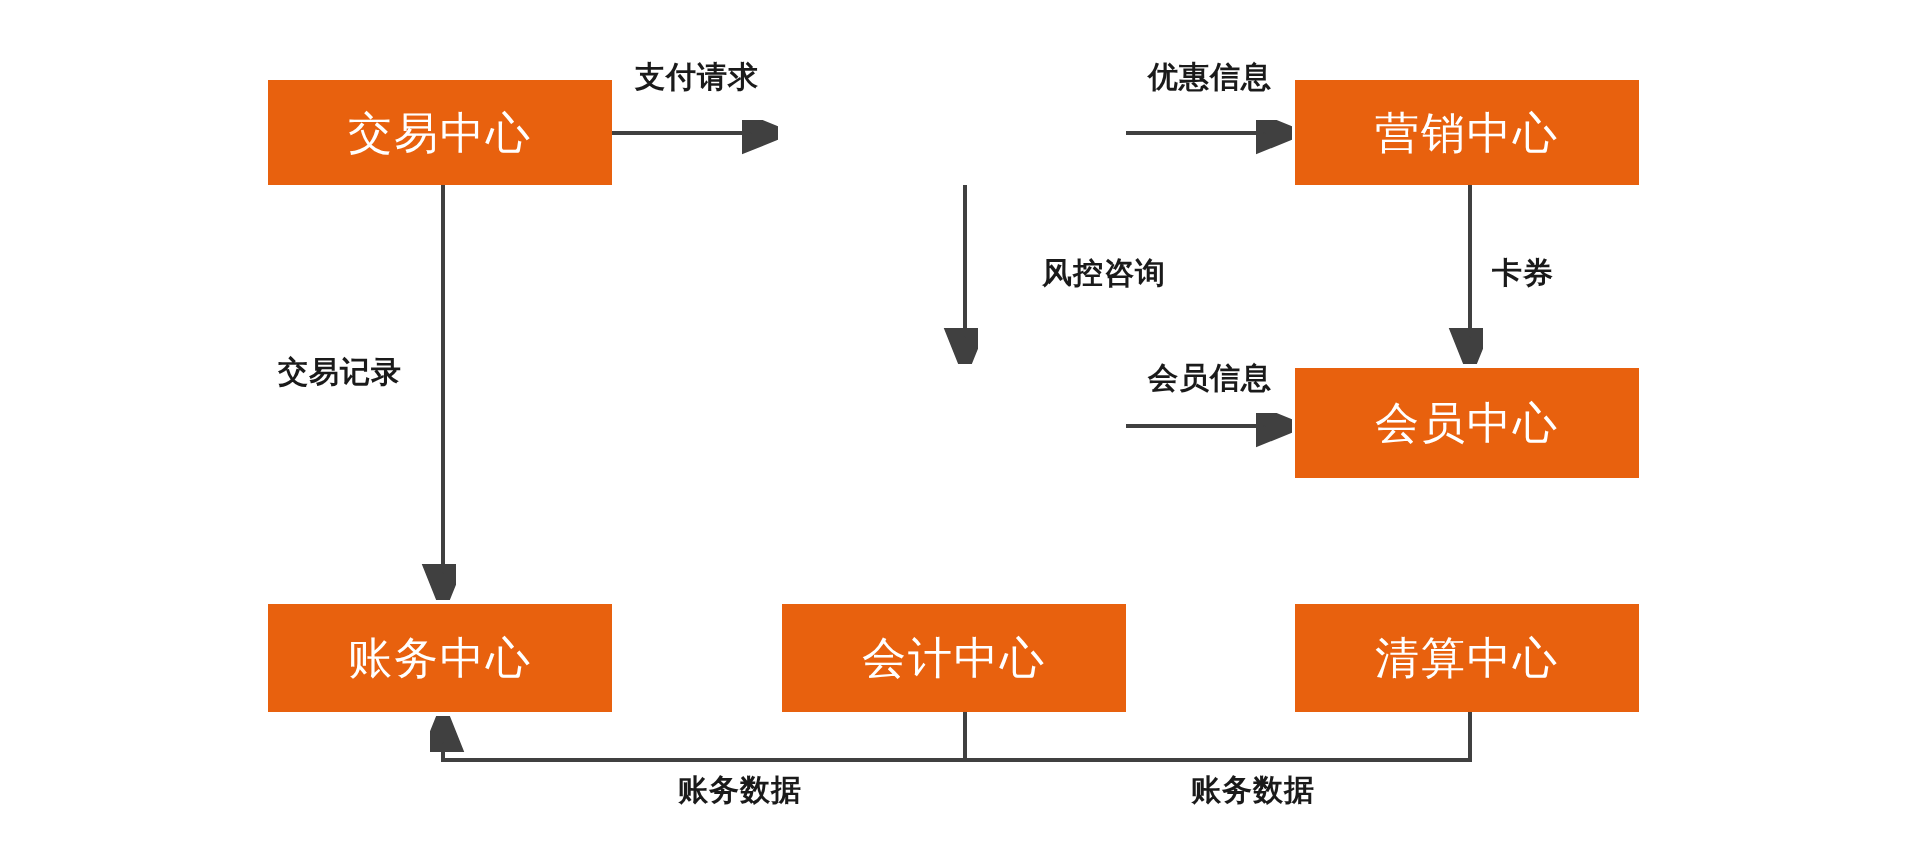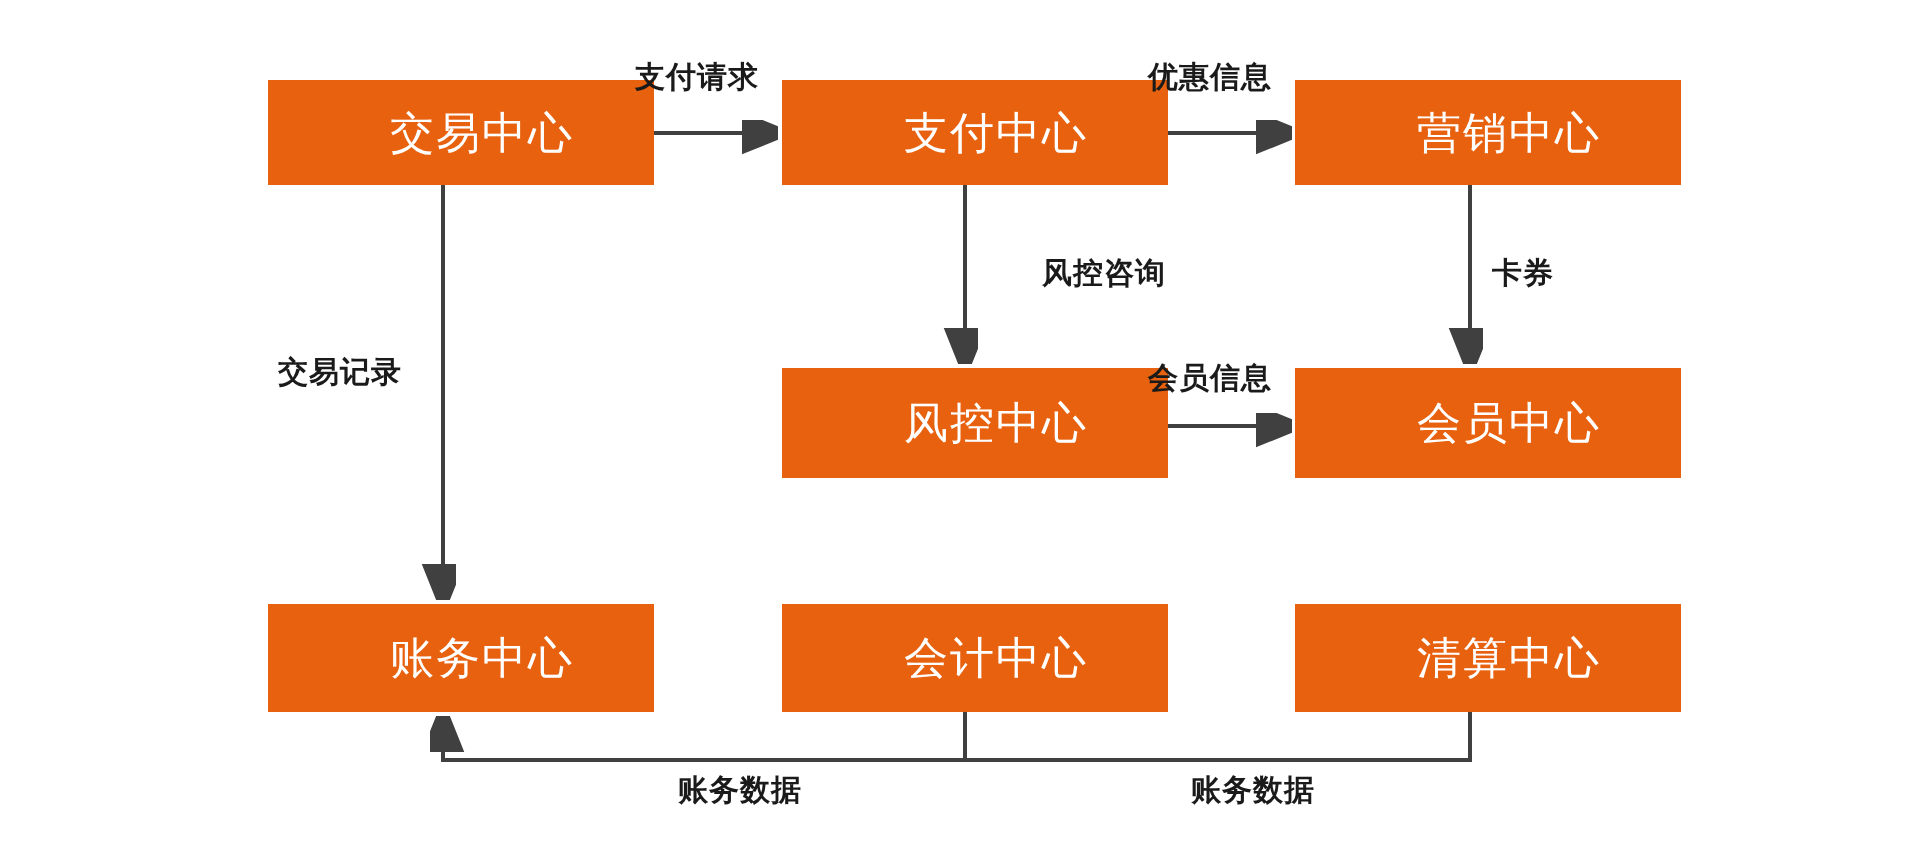--- a/index.html
+++ b/index.html
@@ -22,21 +22,20 @@
     display: flex;
     align-items: center;
     justify-content: center;
     background: #E8610E;
     color: #ffffff;
     font-size: 44px;
     font-weight: 400;
     letter-spacing: 2px;
     line-height: 1;
     user-select: none;
-    padding-left: 42px;
   }
   .edge-label {
     position: absolute;
     color: #1a1a1a;
     font-size: 30px;
     font-weight: 700;
     letter-spacing: 1px;
     line-height: 1;
     white-space: nowrap;
     user-select: none;
@@ -86,31 +85,25 @@
 
     <path d="M 965 712 L 965 760 L 443 760 L 443 722" marker-end="url(#arrowhead)"></path>
 
     <path d="M 1470 712 L 1470 760 L 965 760"></path>
   </svg>
 
   <div class="node" style="left:268px; top:80px; width:344px; height:105px;">
     <span>交易中心</span>
   </div>
 
-  <div class="node" style="left:782px; top:80px; width:344px; height:105px;">
-    <span>支付中心</span>
-  </div>
 
   <div class="node" style="left:1295px; top:80px; width:344px; height:105px;text-align:right;">
     <span>营销中心</span>
   </div>
 
-  <div class="node" style="left:782px; top:368px; width:344px; height:110px;">
-    <span>风控中心</span>
-  </div>
 
   <div class="node" style="left:1295px; top:368px; width:344px; height:110px;">
     <span>会员中心</span>
   </div>
 
   <div class="node" style="left:268px; top:604px; width:344px; height:108px;">
     <span>账务中心</span>
   </div>
 
   <div class="node" style="left:782px; top:604px; width:344px; height:108px;">

